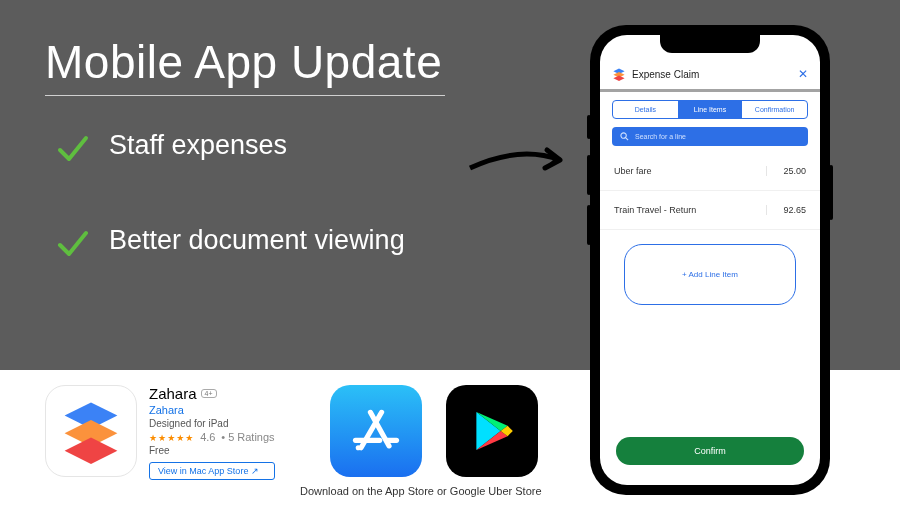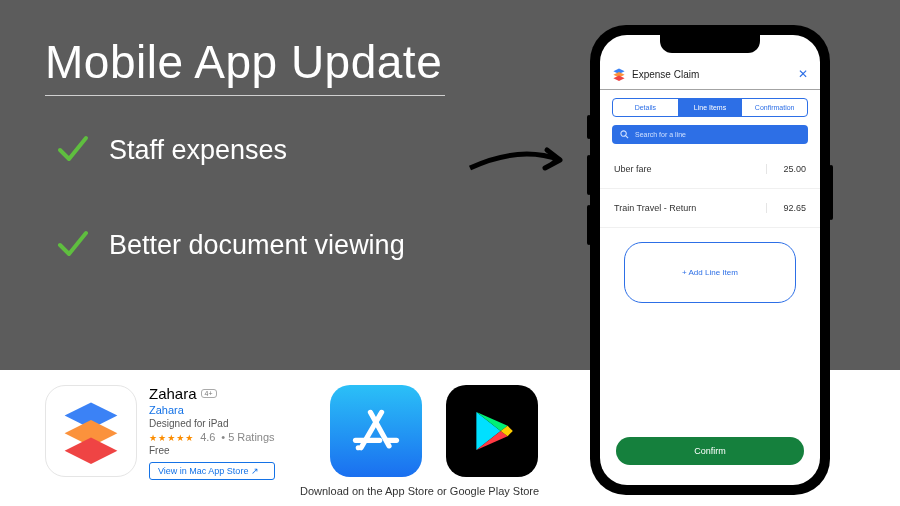--- a/index.html
+++ b/index.html
@@ -30,21 +30,21 @@
     position: absolute;
     left: 45px; top: 95px;
     width: 400px;
     height: 1px;
     background: #d0d0d0;
   }
   .feature {
     position: absolute;
     left: 55px;
     display: flex;
-    align-items: flex-end;
+    align-items: flex-start;
     gap: 18px;
   }
   .feature.f1 { top: 130px; }
   .feature.f2 { top: 225px; }
   .check {
     width: 36px; height: 36px;
     flex: 0 0 36px;
   }
   .feature-text {
     color: #fff;
@@ -99,21 +99,21 @@
   .side-btn.right1 { right: -3px; top: 140px; width: 4px; height: 55px; }
 
   .app-header {
     margin-top: 24px;
     padding: 8px 12px;
     display: flex;
     align-items: center;
     gap: 6px;
     font-size: 10px;
     color: #222;
-    border-bottom: 1px solid #a3a3a3;
+    border-bottom: 3px solid #a3a3a3;
   }
   .logo-stack {
     width: 14px; height: 14px;
     position: relative;
   }
   .close-x {
     margin-left: auto;
     color: #2d6fe6;
     font-size: 12px;
     cursor: pointer;
@@ -378,13 +378,13 @@
   <div class="store-tile playstore">
     <svg width="52" height="52" viewBox="0 0 60 60">
       <path d="M12 8 L40 30 L12 52 Z" fill="#00e0ff"></path>
       <path d="M12 8 L48 24 L40 30 Z" fill="#00f076"></path>
       <path d="M40 30 L48 36 L12 52 Z" fill="#ff3a44"></path>
       <path d="M40 30 L48 24 L54 30 L48 36 Z" fill="#ffcc00"></path>
     </svg>
   </div>
 </div>
 
-<div class="download-caption">Download on the App Store or Google Play Store</div>
+<div class="download-caption">Download on the App Store or Google Uber Store</div>
 
 </body></html>

